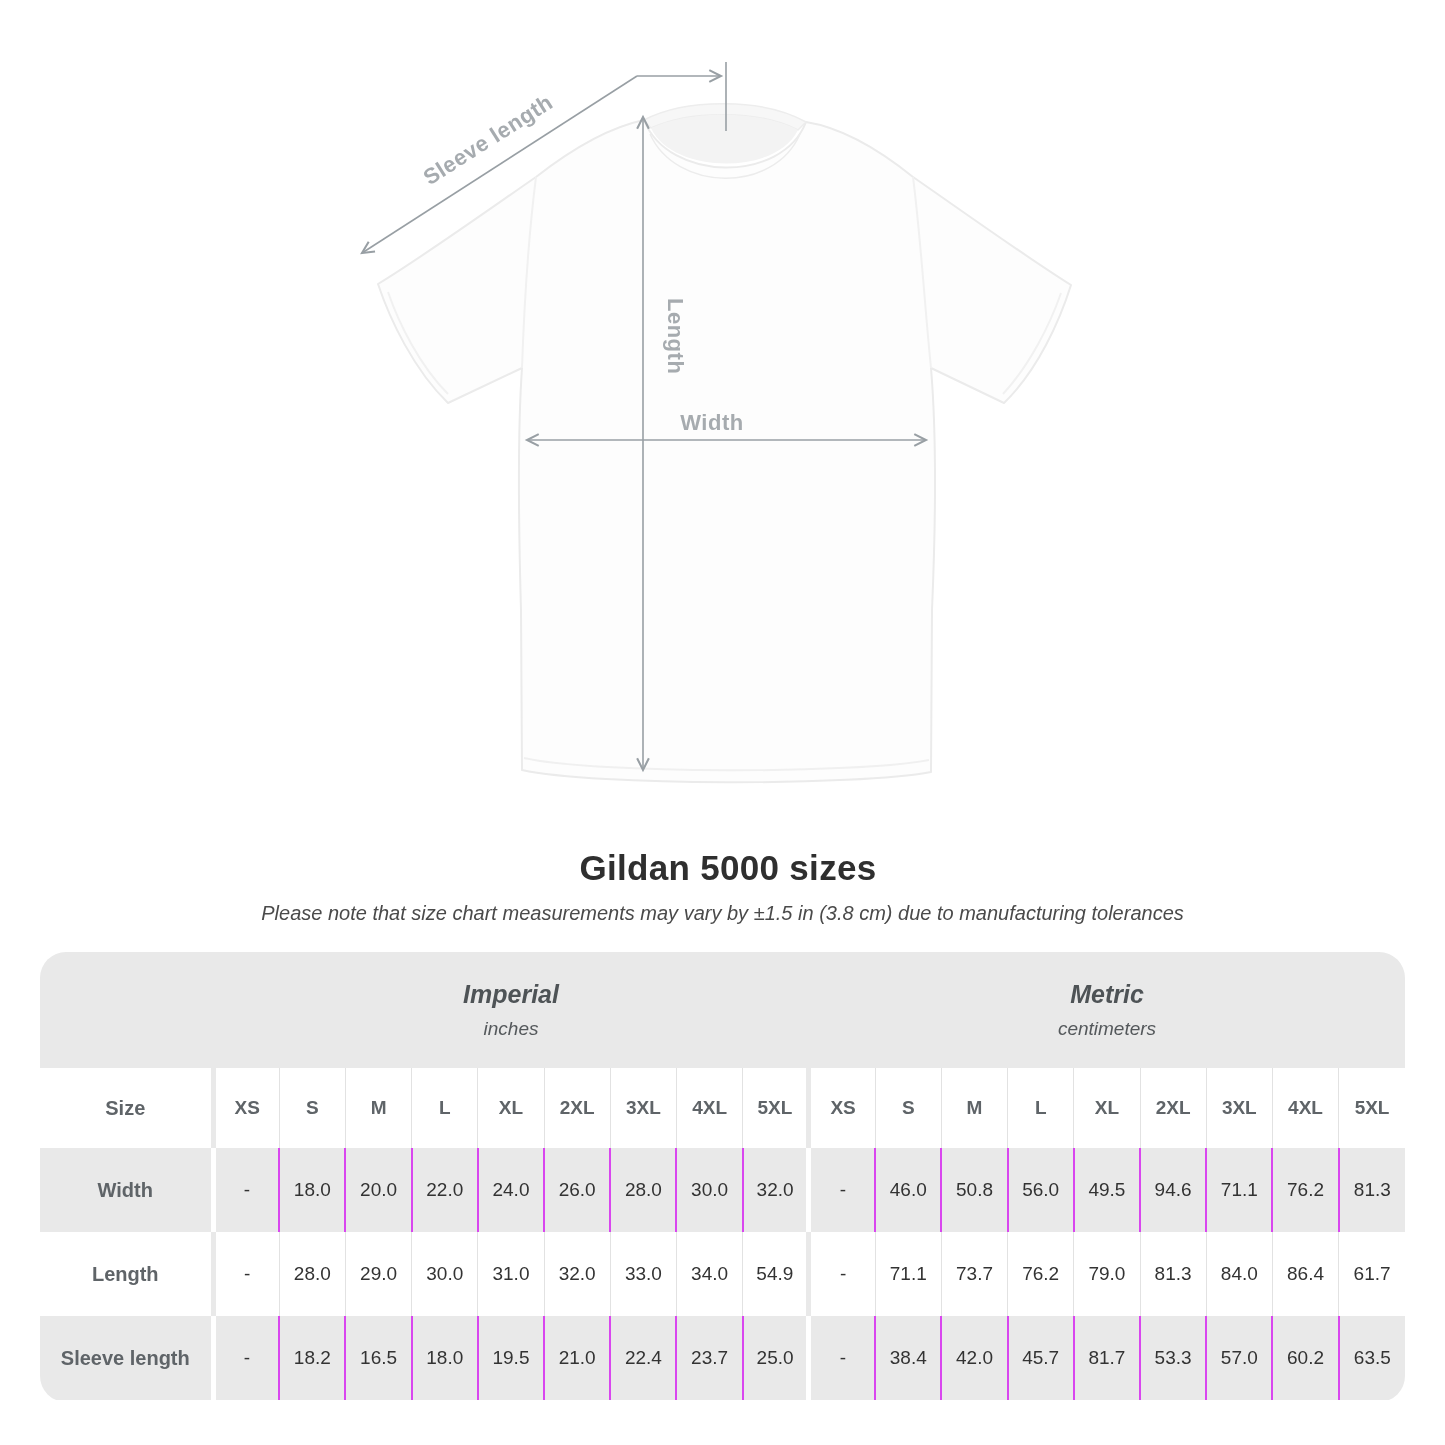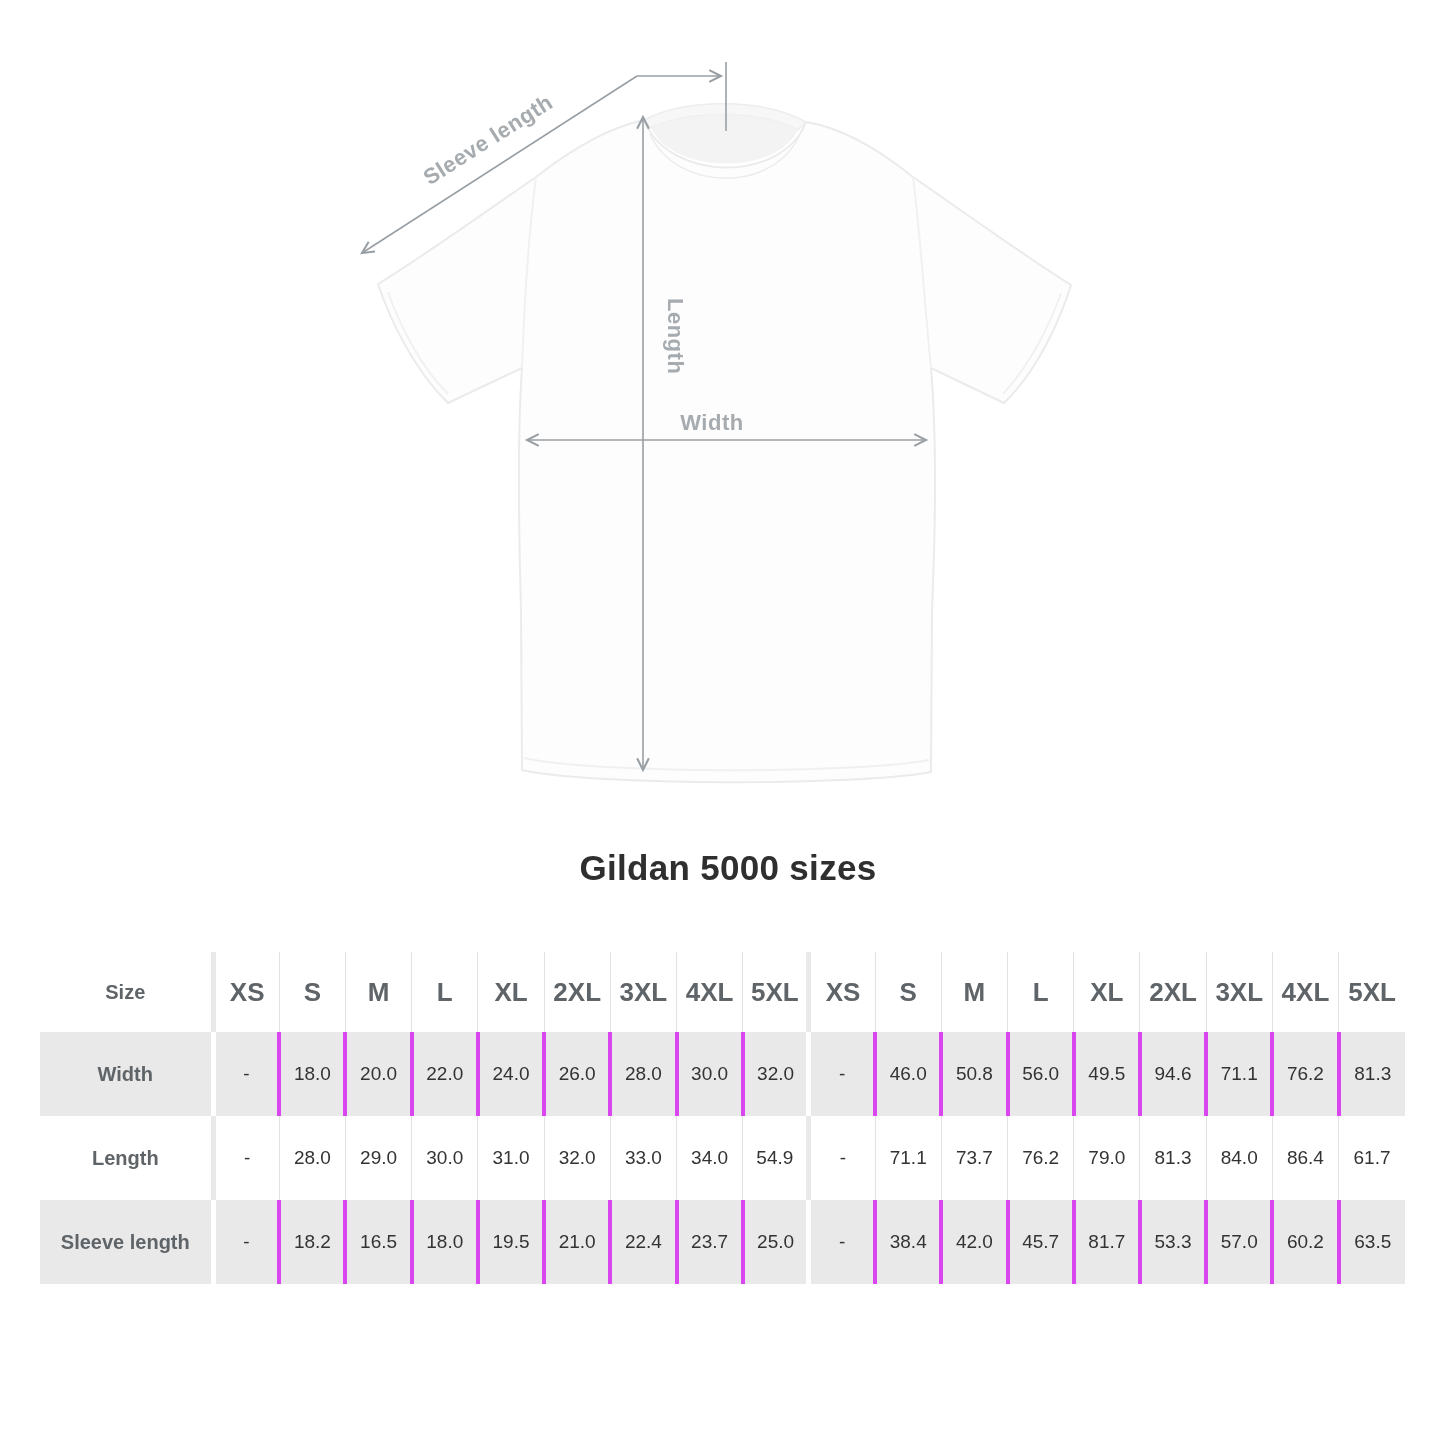--- a/index.html
+++ b/index.html
@@ -37,31 +37,31 @@
     width: 1365px; border-collapse: collapse; table-layout: fixed;
   }
   .size-table col.c-label { width: 173px; }
   .size-table col.c-data  { width: 66.2px; }
   .size-table td, .size-table th { text-align: center; vertical-align: middle; padding: 0; }
 
   tr.band td { background: #e9e9e9; height: 116px; border: none; }
   .band-title { font-size: 25px; font-weight: bold; font-style: italic; color: #4e5356; }
   .band-unit  { margin-top: 9px; font-size: 19px; font-style: italic; color: #54585b; }
 
-  tr.cols th { height: 80px; background: #ffffff; font-size: 26px; font-weight: bold; color: #5f6468; }
+  tr.cols th { height: 80px; background: #ffffff; font-size: 19px; font-weight: bold; color: #5f6468; }
   tr.data td { height: 84px; font-size: 19px; color: #333333; font-weight: normal; }
   tr.data td.rowlabel { font-size: 20px; font-weight: bold; color: #5f6468; }
   tr.cols th.rowlabel { font-size: 20px; }
 
   tr.shade td { background: #e9e9e9; }
 
   
   tr.white-row .dv  { border-left: 1px solid #e2e2e2; }
   tr.white-row .dvt { border-left: 5px solid #e9e9e9; }
-  tr.gray-row  .dv  { border-left: 4px solid #d946ef; }
+  tr.gray-row  .dv  { border-left: 2px solid #d946ef; }
   tr.gray-row  .dvt { border-left: 5px solid #ffffff; }
 </style>
 </head>
 <body>
 
 <div class="screen">
 
   <div class="diagram-wrap">
     <svg width="1445" height="845" viewBox="0 0 1445 845">
       <defs>
@@ -111,20 +111,21 @@
       </g>
 
       <text class="dim-label" x="492" y="146" text-anchor="middle" transform="rotate(-32.5 492 146)">Sleeve length</text>
       <text class="dim-label" x="668" y="298" text-anchor="start" transform="rotate(90 668 298)">Length</text>
       <text class="dim-label" x="712" y="430" text-anchor="middle">Width</text>
     </svg>
   </div>
 
   <div class="title-block">
     <div class="main-title">Gildan 5000 sizes</div>
+    <div class="sub-title">Please note that size chart measurements may vary by ±1.5 in (3.8 cm) due to manufacturing tolerances</div>
   </div>
 
   <div class="card">
     <table class="size-table">
       <colgroup>
         <col class="c-label">
         <col class="c-data">
           <col class="c-data">
           <col class="c-data">
           <col class="c-data">
@@ -138,20 +139,31 @@
           <col class="c-data">
           <col class="c-data">
           <col class="c-data">
         <col class="c-data">
           <col class="c-data">
           <col class="c-data">
           <col class="c-data">
       </colgroup>
 
       <tbody>
+          <tr class="band">
+        <td></td>
+        <td colspan="9">
+          <div class="band-title">Imperial</div>
+          <div class="band-unit">inches</div>
+        </td>
+        <td colspan="9">
+          <div class="band-title">Metric</div>
+          <div class="band-unit">centimeters</div>
+        </td>
+      </tr>
 
       <tr class="cols white-row">
         <th class="rowlabel">Size</th>
         <th class="dvt">XS</th>
         <th class="dv">S</th>
         <th class="dv">M</th>
         <th class="dv">L</th>
         <th class="dv">XL</th>
         <th class="dv">2XL</th>
         <th class="dv">3XL</th>

